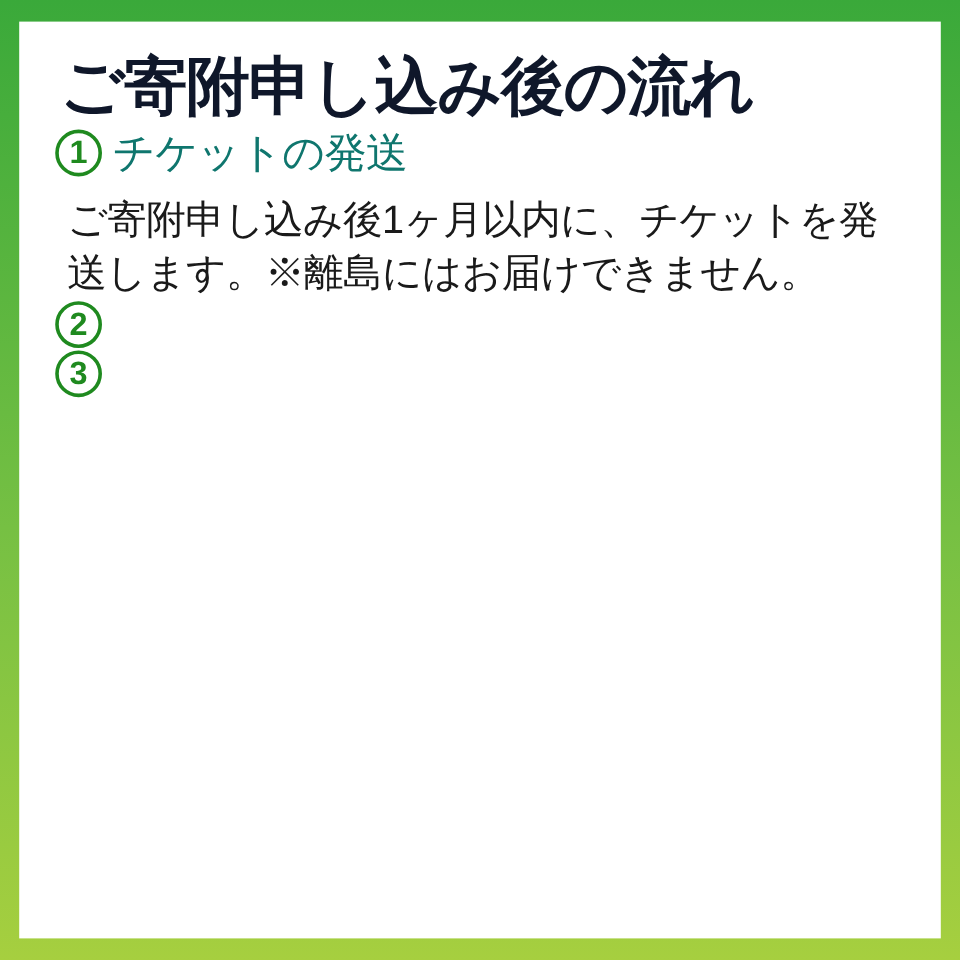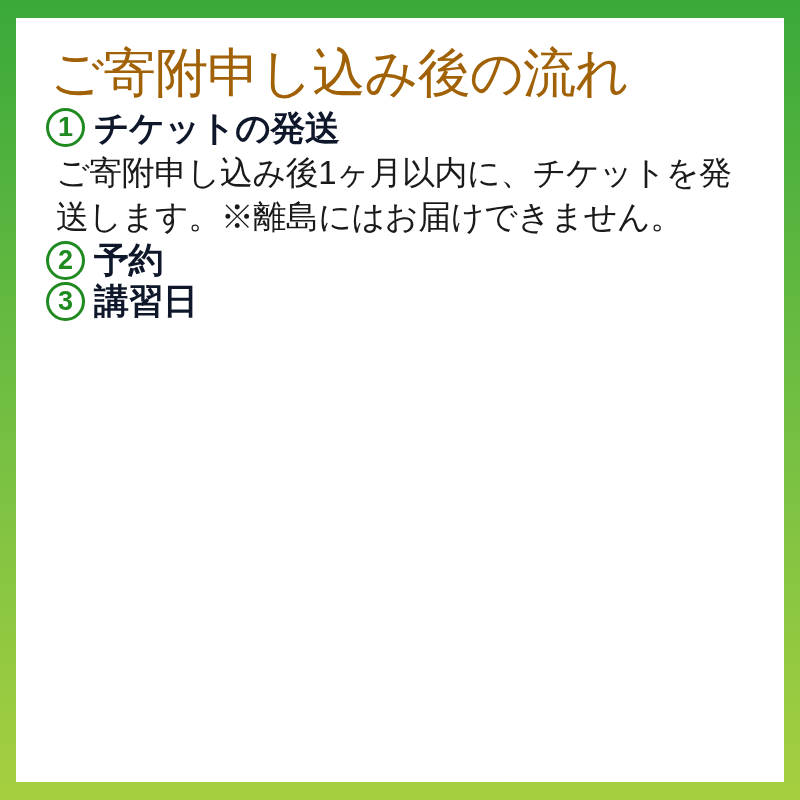--- a/index.html
+++ b/index.html
@@ -23,23 +23,23 @@
   }
   .card {
     position: relative;
     width: 100%;
     height: 100%;
     background: #ffffff;
     box-sizing: border-box;
     padding: 26px 30px 20px 30px;
   }
   .title {
-    color: #a16207;
+    color: #0f172a;
     font-size: 53px;
-    font-weight: normal;
+    font-weight: bold;
     line-height: 1.1;
     letter-spacing: -1px;
     margin: 0 0 6px 4px;
     white-space: nowrap;
   }
   .step {
     margin-bottom: 2px;
   }
   .step-head {
     display: flex;
@@ -56,32 +56,32 @@
     color: #1f8a1f;
     font-size: 27px;
     font-weight: bold;
     line-height: 1;
     display: flex;
     align-items: center;
     justify-content: center;
     box-sizing: border-box;
   }
   .step-title {
-    color: #0f172a;
+    color: #0f766e;
     font-size: 35px;
-    font-weight: bold;
+    font-weight: normal;
     line-height: 1.1;
     letter-spacing: -0.5px;
   }
   .step-body {
     color: #1a1a1a;
     font-size: 33px;
     line-height: 1.33;
     letter-spacing: -0.5px;
-    margin: 4px 0 0 10px;
+    margin: 14px 0 0 10px;
   }
 </style>
 </head>
 <body>
 
 <div class="poster">
   <div class="card">
 
     <h1 class="title">ご寄附申し込み後の流れ</h1>
 
@@ -89,25 +89,23 @@
       <div class="step-head">
         <div class="num">1</div>
         <div class="step-title">チケットの発送</div>
       </div>
       <div class="step-body">ご寄附申し込み後1ヶ月以内に、チケットを発送します。※離島にはお届けできません。</div>
     </div>
 
     <div class="step">
       <div class="step-head">
         <div class="num">2</div>
-        <div class="step-title">予約</div>
       </div>
     </div>
 
     <div class="step">
       <div class="step-head">
         <div class="num">3</div>
-        <div class="step-title">講習日</div>
       </div>
     </div>
 
   </div>
 </div>
 
 </body></html>

